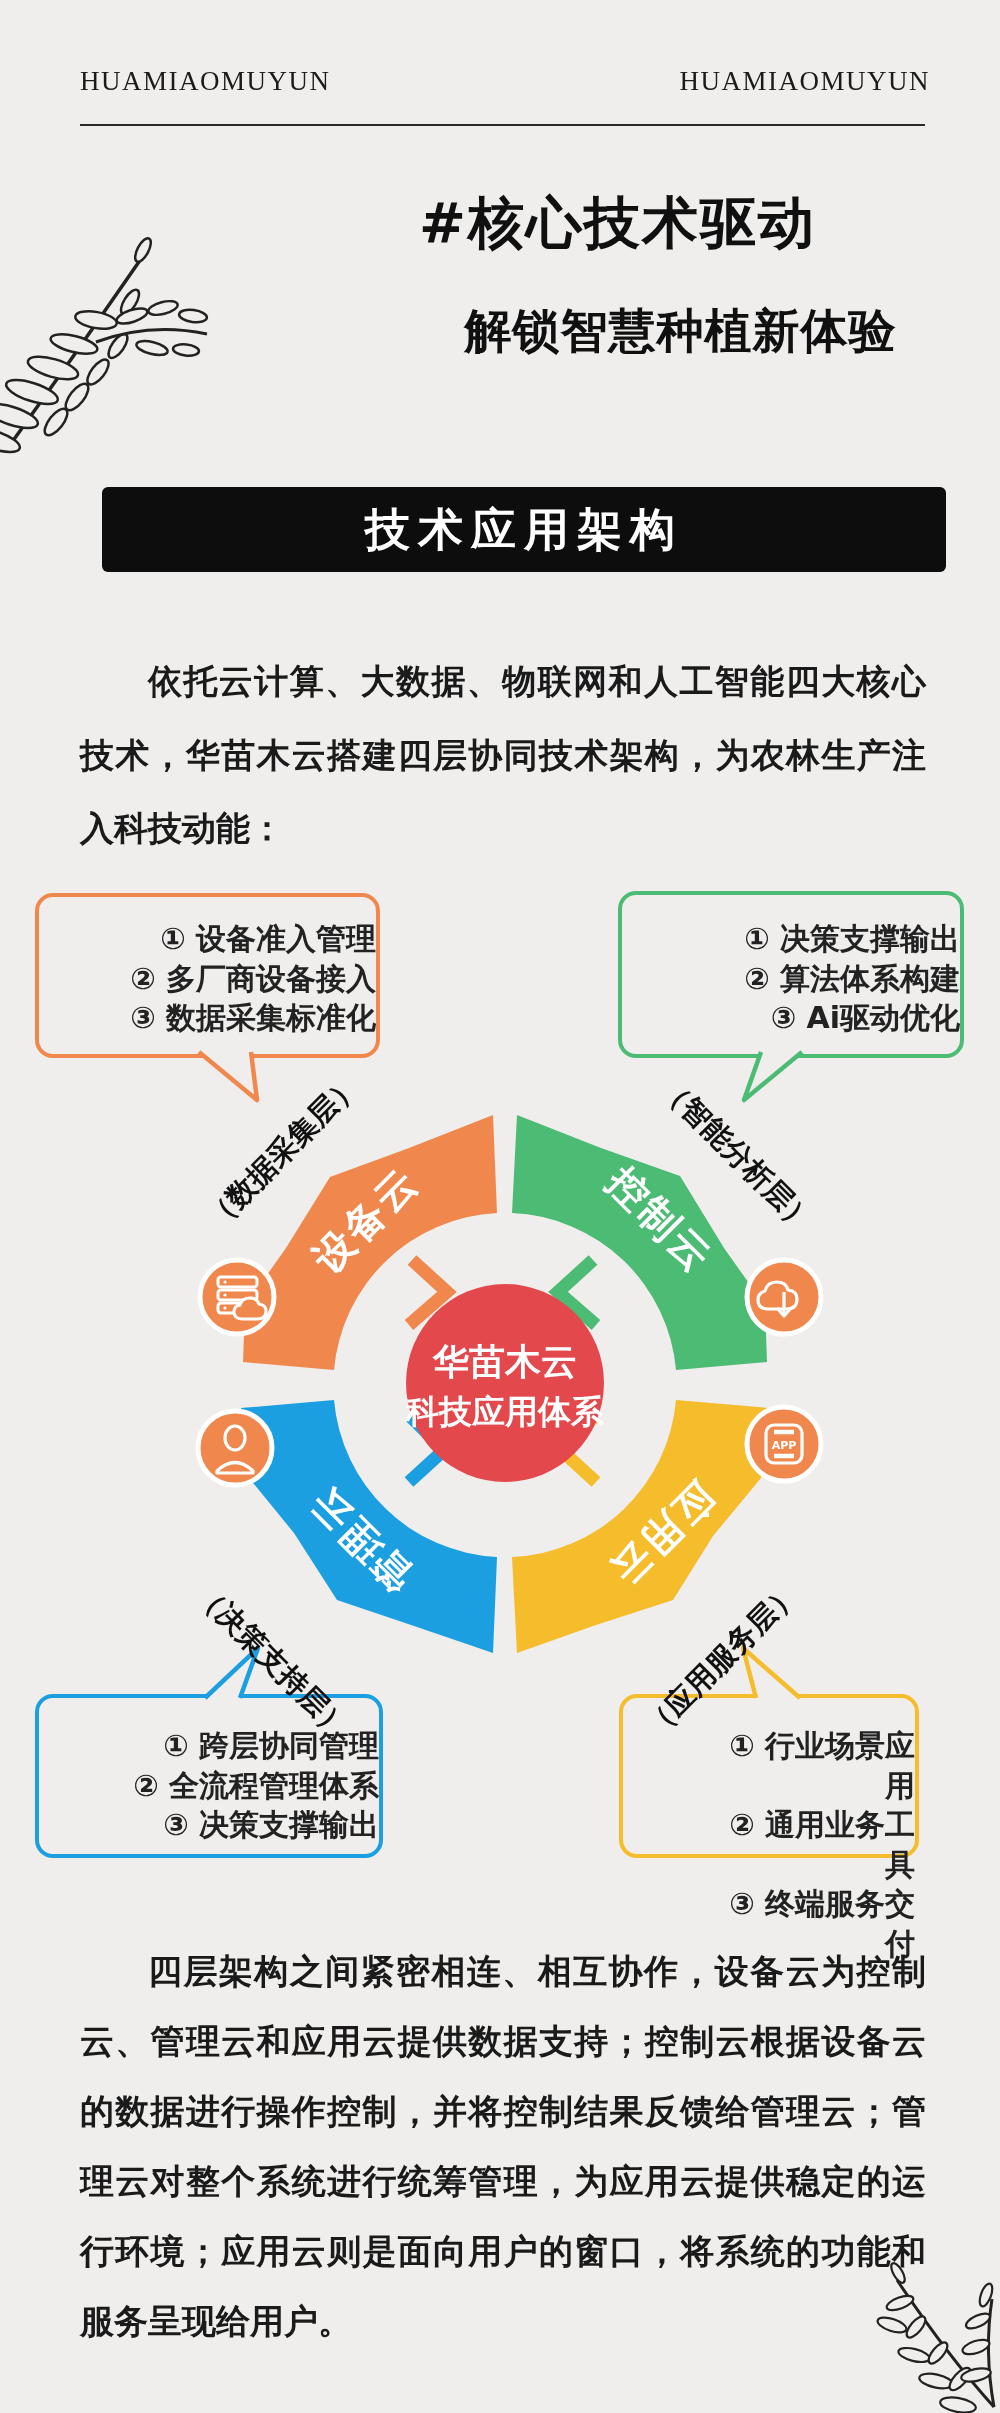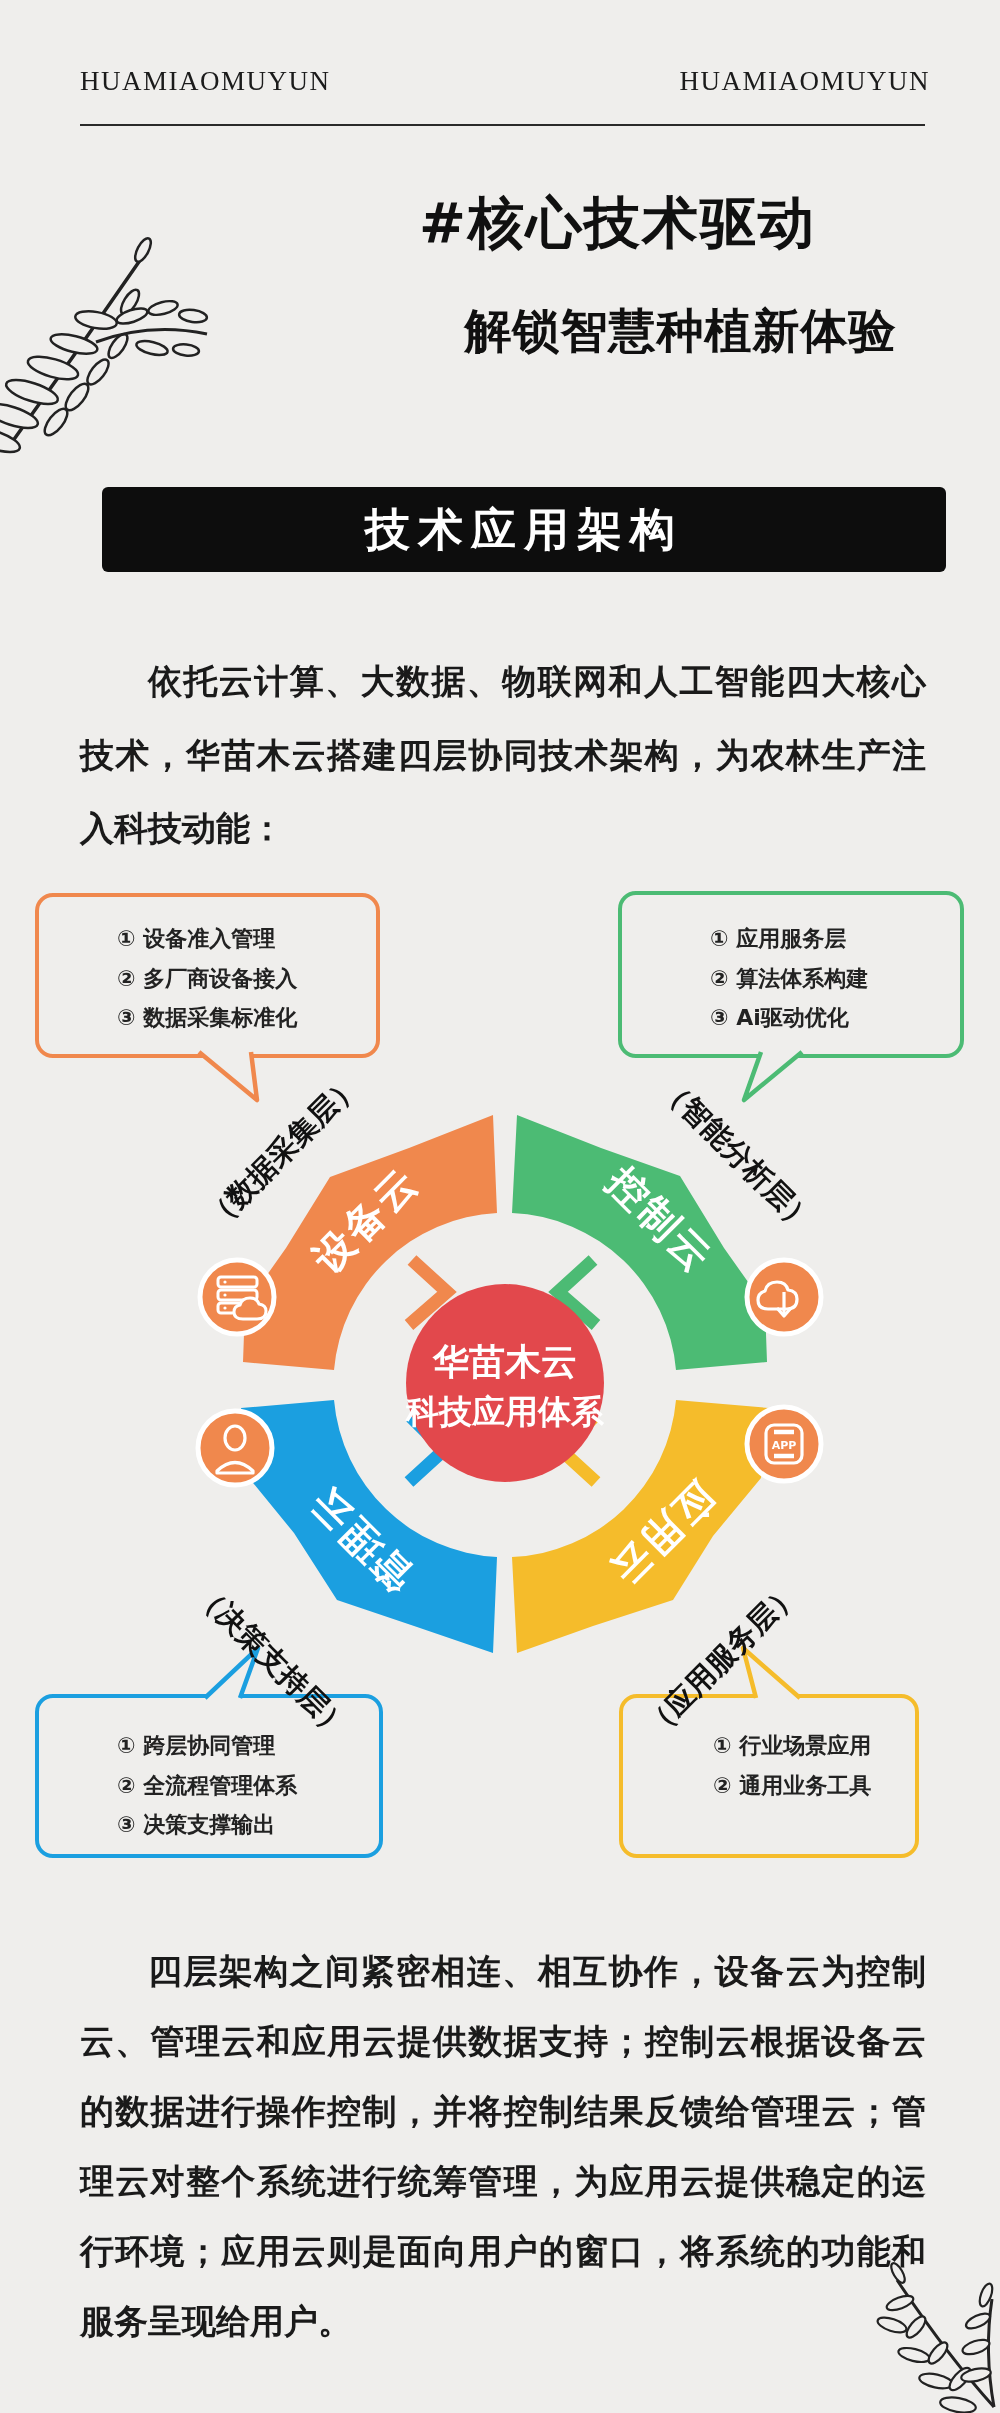--- a/index.html
+++ b/index.html
@@ -7,21 +7,21 @@
   #poster{position:relative;width:1000px;height:2413px;background:#EFEEEC;overflow:hidden;margin:0 auto;}
   .abs{position:absolute;}
   .brand{font-family:"Liberation Serif","DejaVu Serif",serif;font-size:27px;letter-spacing:1.5px;color:#1b1b1b;font-weight:400;text-align:right;}
   .rule{height:2px;background:#2a2a2a;}
   .title{font-size:56px;font-weight:800;color:#101010;text-align:center;letter-spacing:2px;white-space:nowrap;}
   .subtitle{font-size:47px;font-weight:700;color:#101010;text-align:center;letter-spacing:1px;white-space:nowrap;}
   .banner{background:#0D0D0D;border-radius:6px;color:#fff;text-align:center;
           font-size:45px;font-weight:700;letter-spacing:8px;line-height:85px;margin-left:24px;}
   .para{font-size:34px;color:#1a1a1a;font-weight:600;text-align:justify;text-indent:2em;}
   .callout{border:4.5px solid;border-radius:18px;box-sizing:border-box;background:transparent;}
-  .callout .items{font-size:22px;font-weight:600;color:#222;line-height:39.5px;}
+  .callout .items{font-size:30px;font-weight:600;color:#222;line-height:39.5px;text-align:right;}
   .quad-label{font-size:40px;font-weight:700;color:#fff;letter-spacing:3px;white-space:nowrap;}
   .layer-label{font-size:29px;font-weight:600;color:#111;white-space:nowrap;}
   .ctr{transform:translate(-50%,-50%);}
   svg{display:block;}
 </style>
 </head>
 <body>
 
 <div id="poster">
 
@@ -62,36 +62,37 @@
 
   <div class="abs callout" style="left:35px;top:893px;width:345px;height:165px;border-color:#F0884D;">
     <div class="items" style="padding:22px 0 0 78px;">
       <div>① 设备准入管理</div>
       <div>② 多厂商设备接入</div>
       <div>③ 数据采集标准化</div>
     </div>
   </div>
   <div class="abs callout" style="left:618px;top:891px;width:346px;height:167px;border-color:#4CBB74;">
     <div class="items" style="padding:24px 0 0 88px;">
-      <div>① 应用服务层</div>
+      <div>① 决策支撑输出</div>
       <div>② 算法体系构建</div>
       <div>③ Ai驱动优化</div>
     </div>
   </div>
   <div class="abs callout" style="left:35px;top:1694px;width:348px;height:164px;border-color:#1B9FE0;">
     <div class="items" style="padding:28px 0 0 78px;">
       <div>① 跨层协同管理</div>
       <div>② 全流程管理体系</div>
       <div>③ 决策支撑输出</div>
     </div>
   </div>
   <div class="abs callout" style="left:619px;top:1694px;width:300px;height:164px;border-color:#F5BC2B;">
     <div class="items" style="padding:28px 0 0 90px;">
       <div>① 行业场景应用</div>
       <div>② 通用业务工具</div>
+      <div>③ 终端服务交付</div>
     </div>
   </div>
 
   <svg class="abs" style="left:190px;top:1048px;" width="90" height="60">
     <polygon points="9,0 67,50 62,0" fill="#EFEEEC"></polygon>
     <polyline points="9,4 67,52 61,4" fill="#EFEEEC" stroke="#F0884D" stroke-width="4.5" stroke-linejoin="round"></polyline>
   </svg>
   <svg class="abs" style="left:730px;top:1048px;" width="90" height="60">
     <polygon points="72,0 14,50 31,0" fill="#EFEEEC"></polygon>
     <polyline points="72,4 14,52 31,4" fill="#EFEEEC" stroke="#4CBB74" stroke-width="4.5" stroke-linejoin="round"></polyline>

